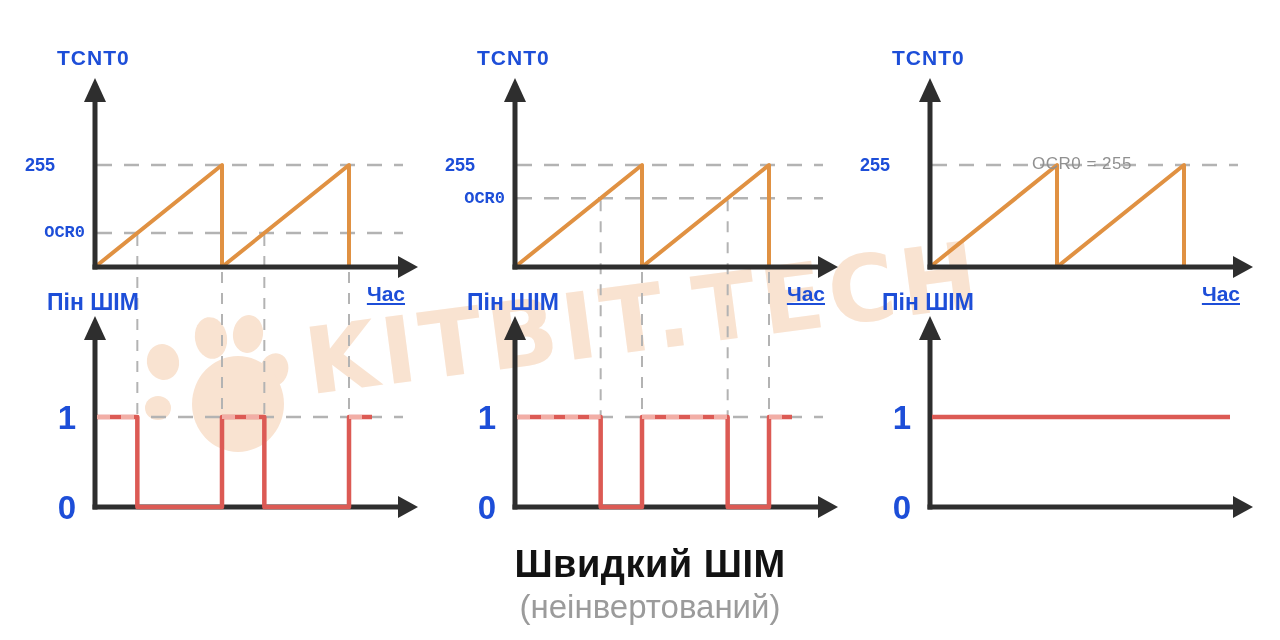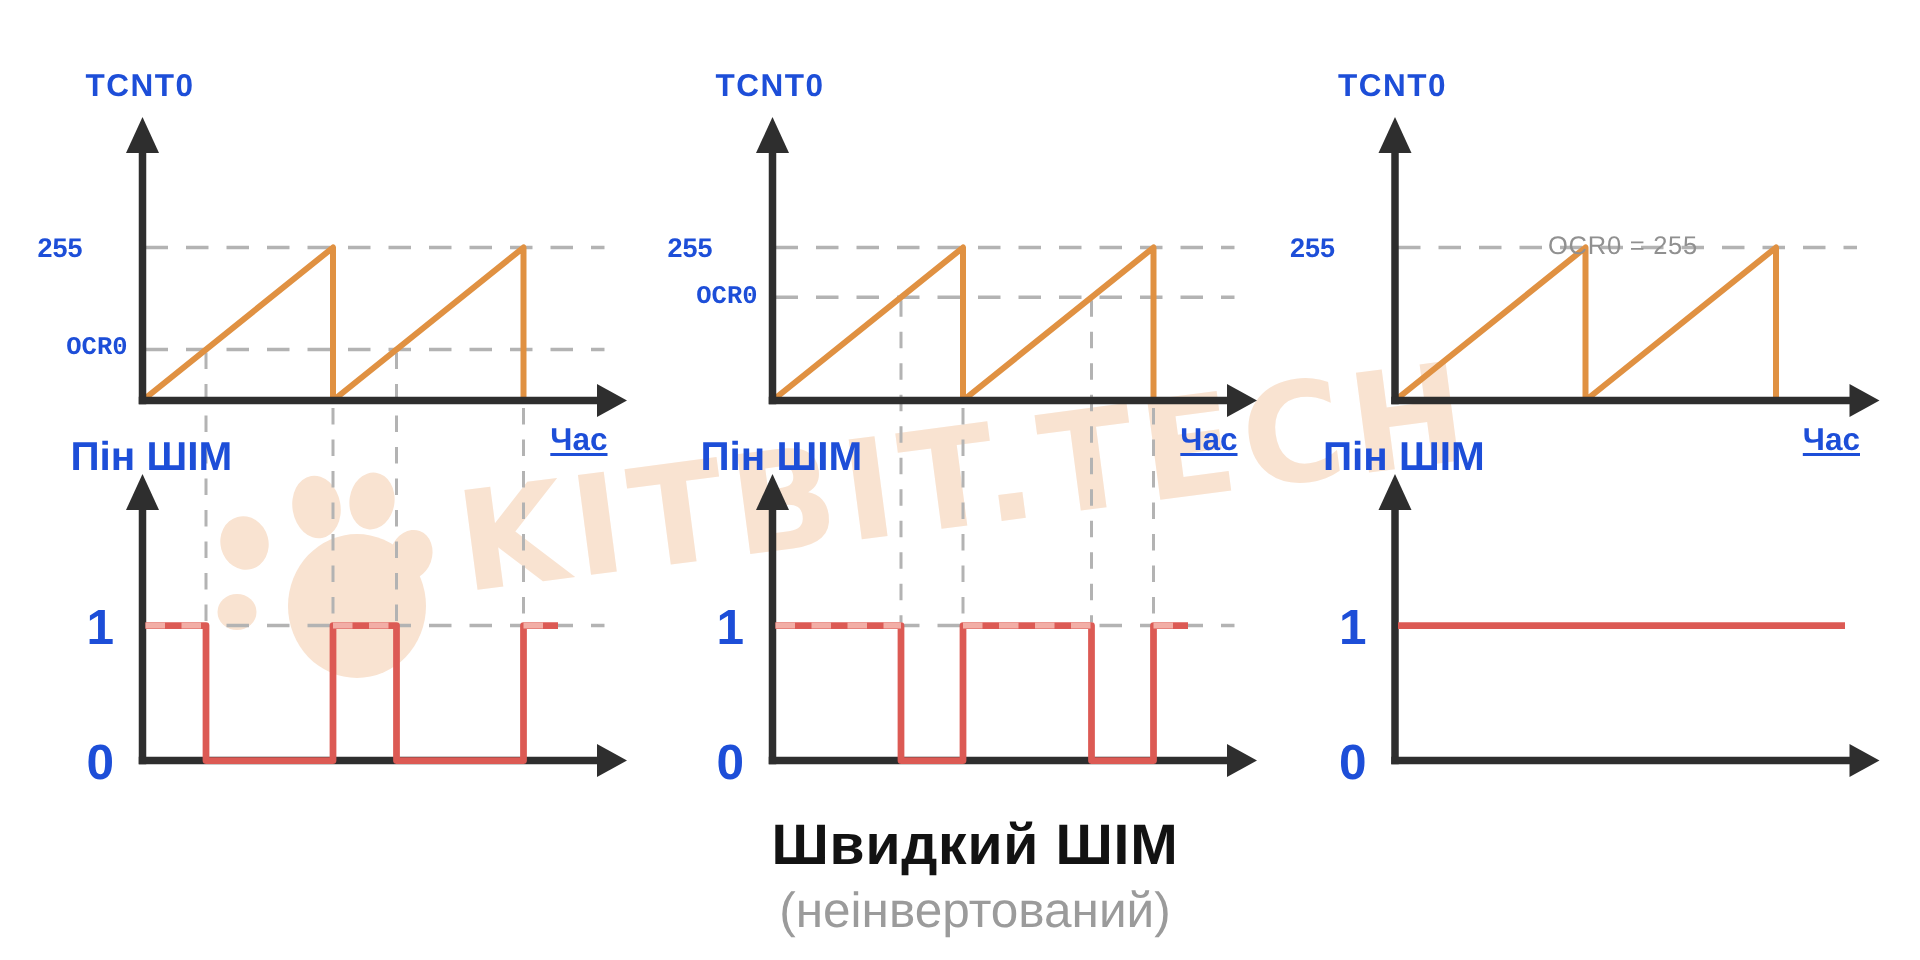--- a/index.html
+++ b/index.html
@@ -15,21 +15,21 @@
     font-size:92px;letter-spacing:5px;line-height:1;
     color:#f9e3d1;transform:rotate(-7.5deg);transform-origin:left top;
     white-space:nowrap;
   }
   #plot{position:absolute;left:0;top:0;z-index:2;}
   .lbl{position:absolute;z-index:3;color:#1d4ed8;font-weight:700;line-height:1;white-space:nowrap;}
   .tcnt{font-size:21px;letter-spacing:1px;}
   .tick255{font-size:18px;width:60px;}
   .tickocr{font-size:17px;width:62px;text-align:right;font-family:Liberation Mono, monospace;}
   .time{font-size:21px;width:95px;text-align:right;text-decoration:underline;}
-  .pwm{font-size:27px;}
+  .pwm{font-size:23px;}
   .bit{font-size:33px;width:36px;text-align:right;}
   .ocrnote{font-size:17px;font-weight:400;color:#909090;letter-spacing:.5px;}
   .title{
     position:absolute;left:0;top:543px;width:1300px;text-align:center;z-index:3;
     font-size:38px;font-weight:700;color:#121212;letter-spacing:.5px;
   }
   .subtitle{
     position:absolute;left:0;top:588px;width:1300px;text-align:center;z-index:3;
     font-size:33px;font-weight:400;color:#9b9b9b;
   }

